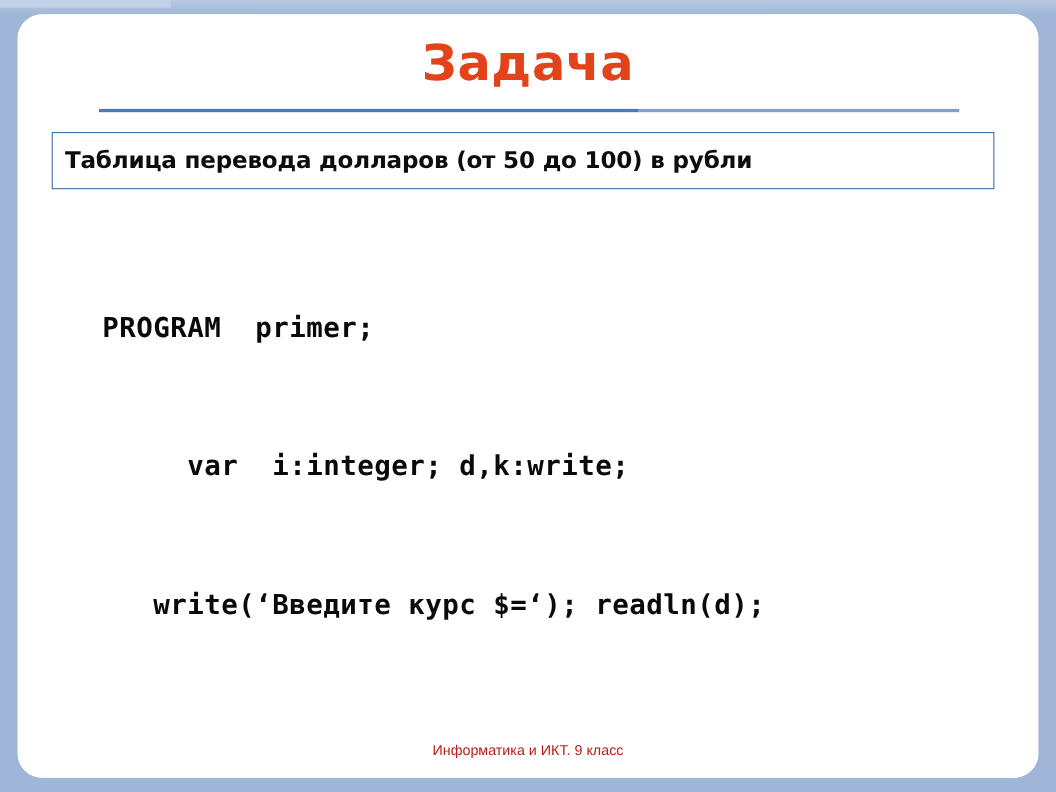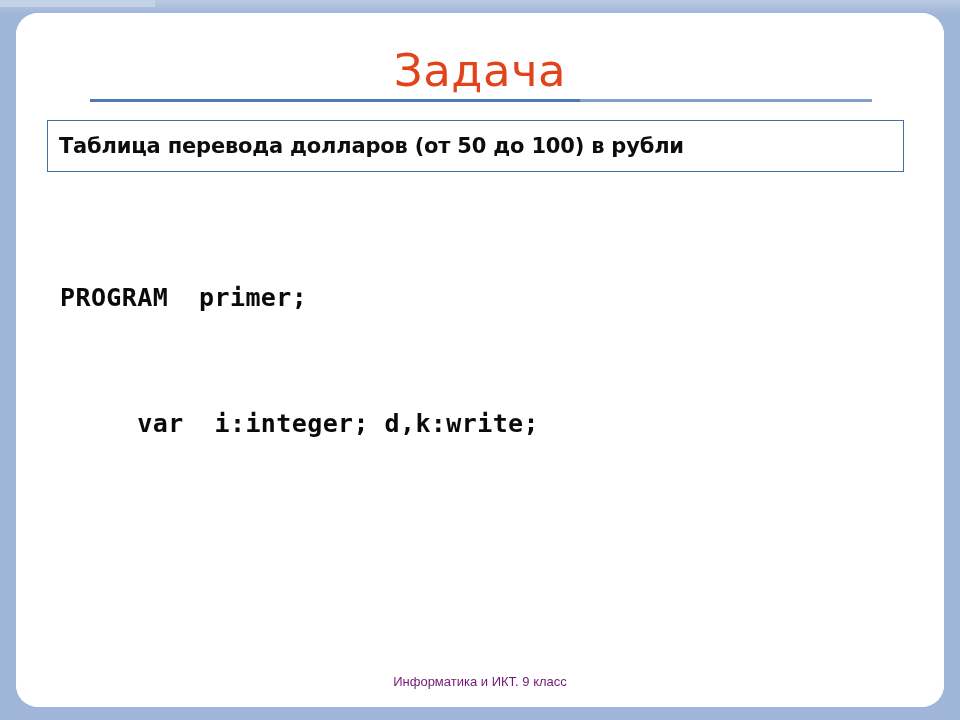--- a/index.html
+++ b/index.html
@@ -42,26 +42,26 @@
     bottom: 13px;
     background: #ffffff;
     border-radius: 22px;
     box-shadow: 0 0 0 1px rgba(255,255,255,0.85) inset;
   }
 
   
   .title {
     position: absolute;
     left: 0;
-    top: 35px;
+    top: 22px;
     width: 100%;
     text-align: center;
     color: #e2431a;
     font-family: "DejaVu Sans", sans-serif;
-    font-weight: normal;
+    font-weight: bold;
     font-size: 45px;
     letter-spacing: 0.5px;
     line-height: 1;
     white-space: nowrap;
   }
 
   
   .title-rule {
     position: absolute;
     left: 74px;
@@ -119,32 +119,33 @@
     font-weight: bold;
     font-size: 25px;
     line-height: 42px;
     color: #0a0a0a;
     white-space: pre;
     letter-spacing: 0.4px;
   }
   .code-line {
     white-space: pre;
     height: 42px;
+    margin-left: 33px;
   }
 
   
   .footer {
     position: absolute;
     left: 0;
     bottom: 18px;
     width: 100%;
     text-align: center;
     font-family: "Liberation Sans", sans-serif;
     font-size: 13px;
-    color: #701a75;
+    color: #b91c1c;
   }
 </style>
 </head>
 <body>
 
 <div class="slide">
   <div class="frame-notch"></div>
 
   <div class="slide-inner">
 
@@ -155,20 +156,21 @@
       <div class="seg-right"></div>
     </div>
 
     <div class="caption-box">
       <div class="caption-text">Таблица перевода долларов (от 50 до 100) в рубли</div>
     </div>
 
     <div class="code-block">
       <div class="code-line">PROGRAM  primer;</div>
       <div class="code-line">     var  i:integer; d,k:write;</div>
+      <div class="code-line">   write(‘Введите курс $=‘); readln(d);</div>
       
       
       
       
       
       
       
     </div>
 
     <div class="footer">Информатика и ИКТ. 9 класс</div>

